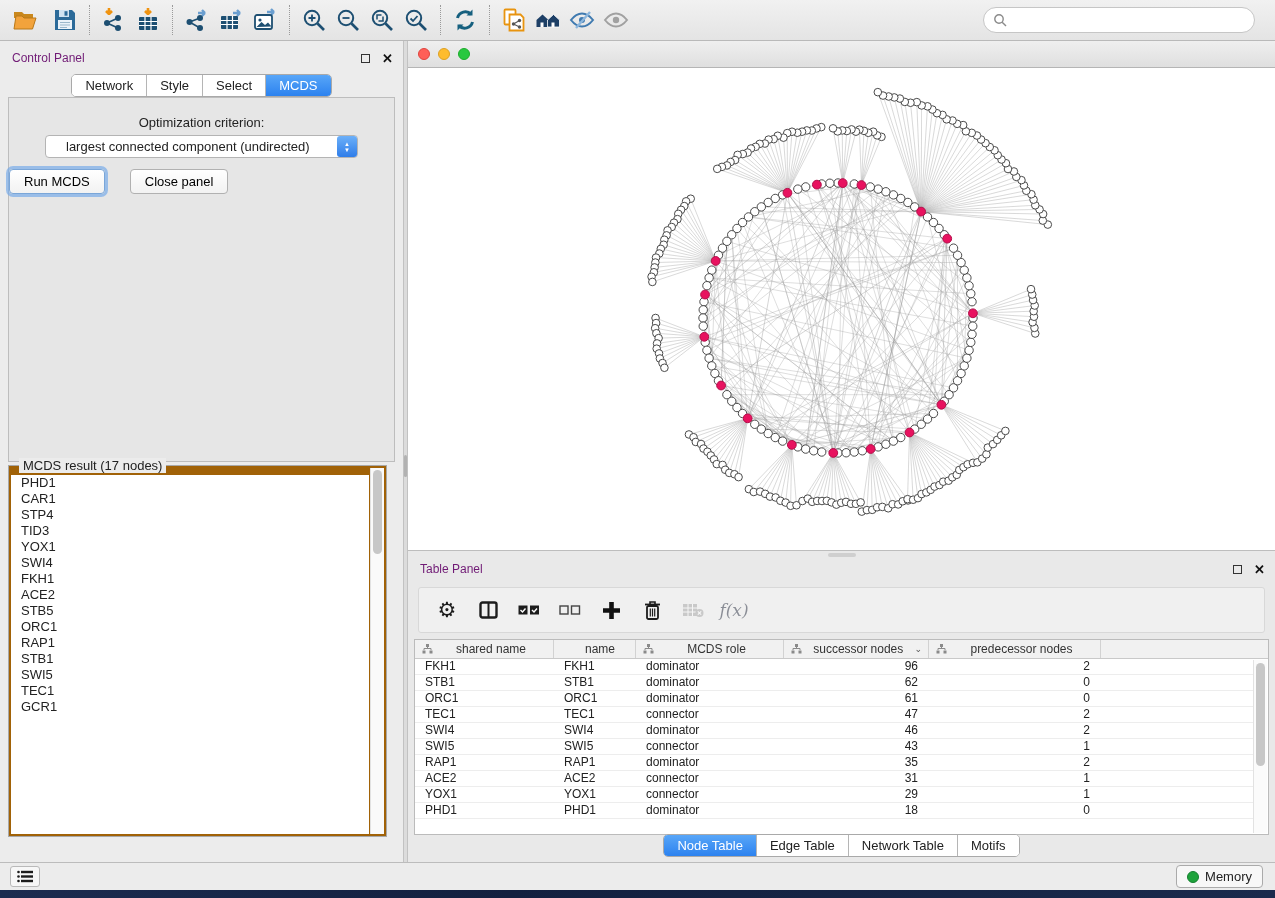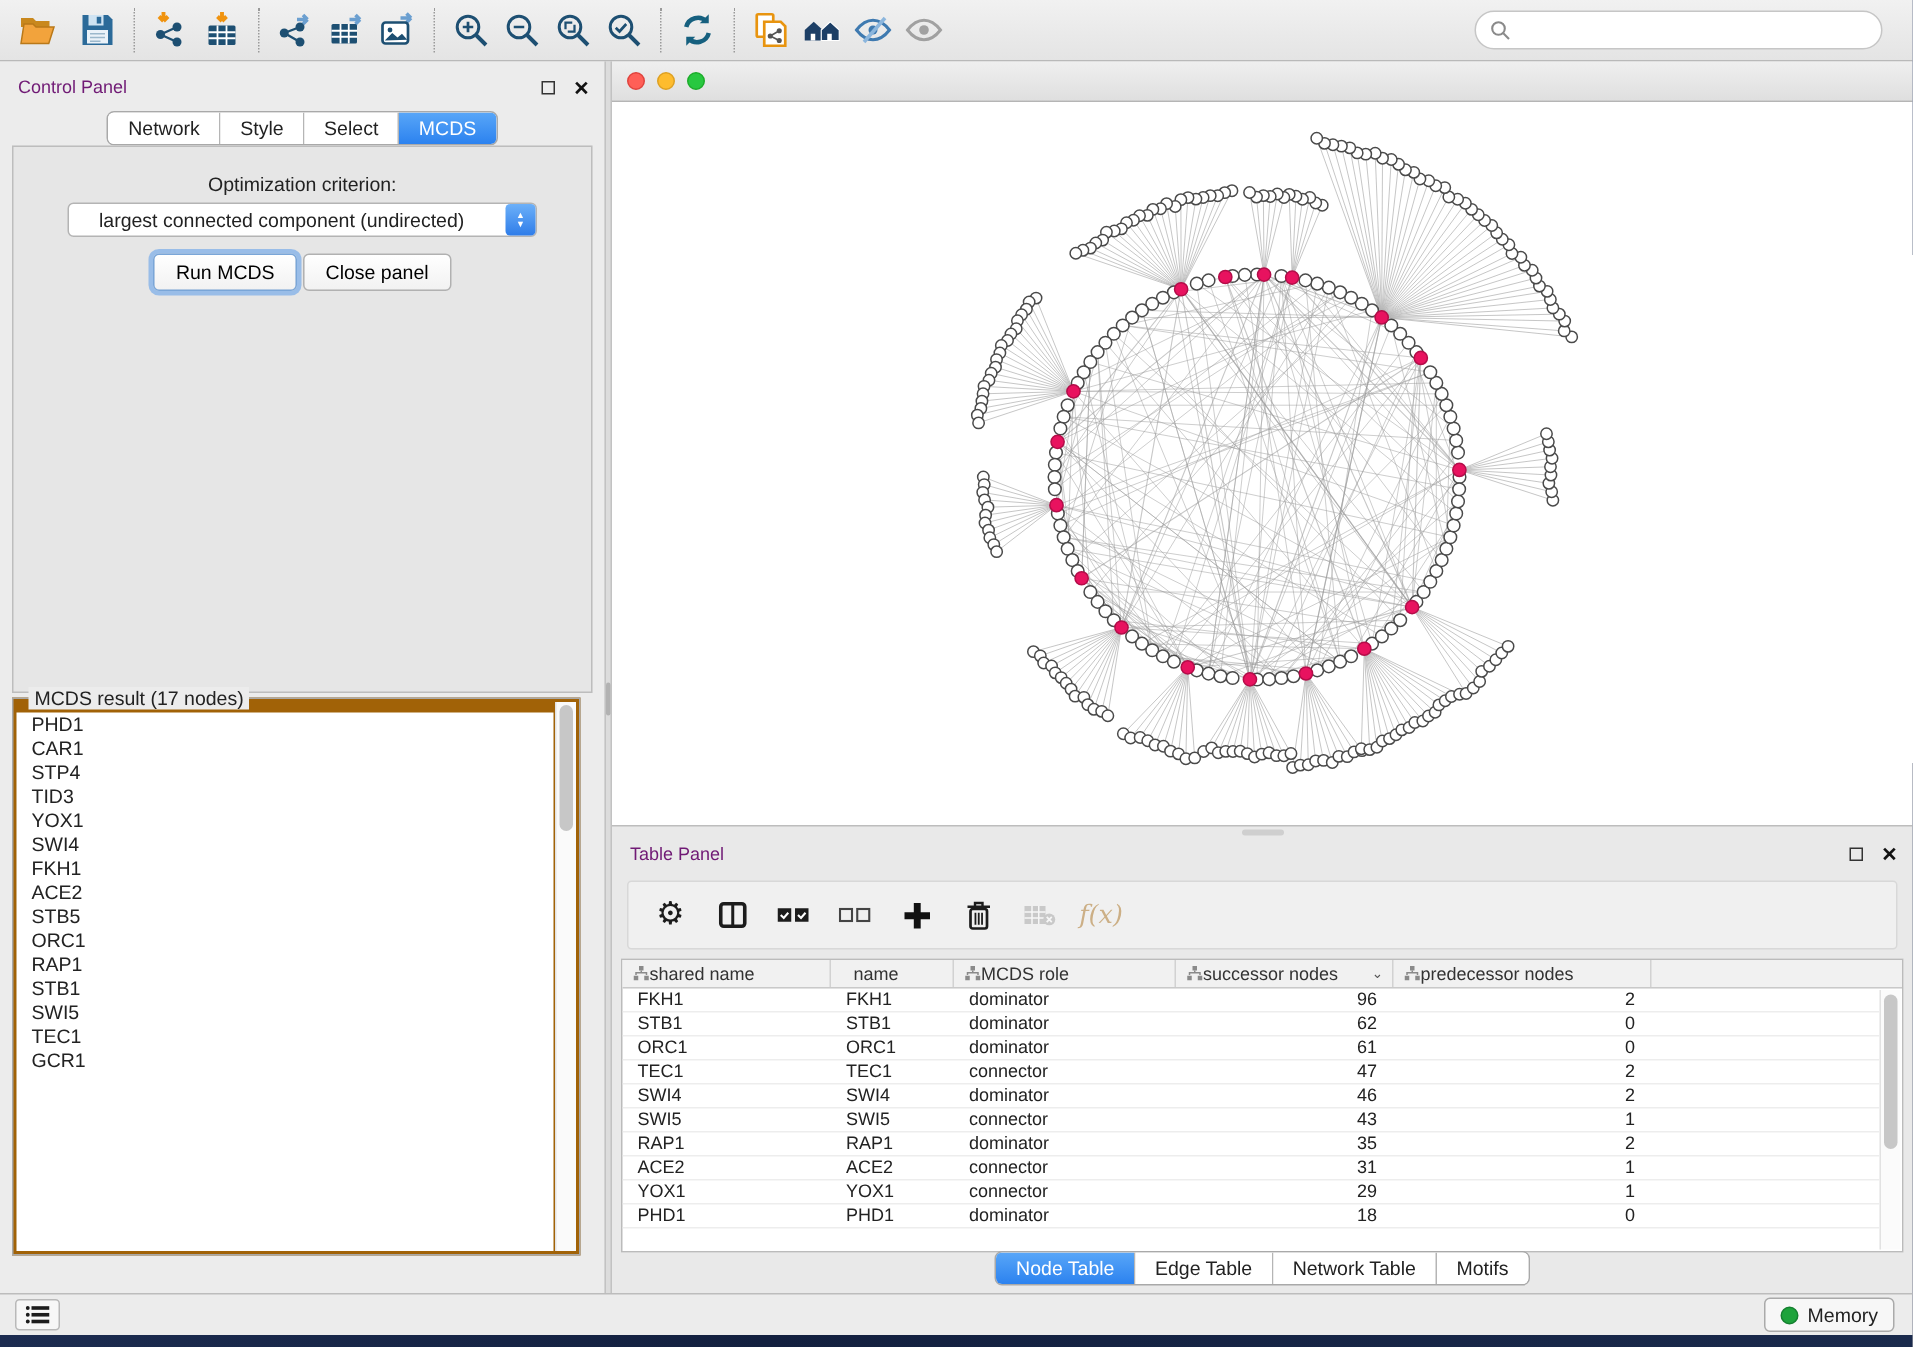--- a/index.html
+++ b/index.html
@@ -39,21 +39,21 @@
   .cp-content { position:absolute; left:8px; top:56px; width:387px; height:365px;
                 background:#e6e6e6; border:1px solid #bdbdbd; }
   .opt-label { position:absolute; top:17px; left:0; right:0; text-align:center; font-size:13px; }
   .dropdown { position:absolute; top:37px; left:36px; width:313px; height:23px; background:#fff;
               border:1px solid #b4b4b4; border-radius:4px; display:flex; align-items:center; cursor:pointer; }
   .dropdown .dd-text { flex:1; padding-left:20px; font-size:13px; white-space:nowrap; overflow:hidden; }
   .dropdown .dd-stepper { width:20px; height:21px; border-radius:3px; margin-right:0;
               background:linear-gradient(180deg,#6cb0f9,#2f7de9); display:flex; flex-direction:column;
               align-items:center; justify-content:center; color:#fff; }
   .dd-stepper span { font-size:6px; line-height:6px; }
-  .btn-row { position:absolute; top:71px; left:0; right:0; display:flex; justify-content:center; gap:4px; }
+  .btn-row { position:absolute; top:71px; left:0; right:0; display:flex; gap:25px; }
   .btn { background:linear-gradient(180deg,#ffffff,#f2f2f2); border:1px solid #b1b1b1; border-radius:4px;
          padding:4px 14px; font-size:13px; cursor:pointer; font-family:"Liberation Sans",sans-serif; }
   .btn.focus-ring { box-shadow:0 0 0 3px rgba(112,168,233,.65); border-color:#7aa6d8; }
   .result-box { position:absolute; left:8px; top:424px; width:379px; height:372px;
                 border:1px solid #a8a8a8; background:#a16207; }
   .result-legend { position:absolute; top:-8px; left:10px; background:#ececec; padding:0 4px; font-size:13px; }
   .result-list { position:absolute; left:2px; top:9px; right:17px; bottom:2px; overflow:hidden;
                  padding-left:10px; background:#fff; }
   .result-list .item { font-size:13px; line-height:16px; cursor:default; }
   .vscroll { position:absolute; top:2px; right:2px; bottom:2px; width:14px; background:#fafafa;
@@ -83,28 +83,28 @@
   .hgrip { position:absolute; top:2px; left:50%; margin-left:-14px; width:28px; height:4px;
            background:#cfcfcf; border-radius:2px; cursor:row-resize; }
   .tp-header { position:absolute; top:8px; left:12px; right:10px; height:20px; display:flex; align-items:center; }
   .tp-header .spacer { flex:1; }
   .tp-toolbar { position:absolute; top:36px; left:10px; right:10px; height:46px; background:#f0f0f0;
                 border:1px solid #d8d8d8; border-radius:3px; display:flex; align-items:center;
                 padding-left:16px; gap:17px; }
   .tpi { width:24px; height:24px; display:flex; align-items:center; justify-content:center; cursor:pointer; }
   .tpi.disabled { opacity:.45; cursor:default; }
   .gear-glyph { font-size:21px; color:#1c1c1c; line-height:22px; }
-  .fx-glyph { font-family:"DejaVu Serif", serif; font-style:italic; font-size:17px; color:#a16207; }
+  .fx-glyph { font-family:"DejaVu Serif", serif; font-style:italic; font-size:17px; color:#0f172a; }
 
   .tbl { position:absolute; left:6px; top:88px; width:855px; height:196px; background:#fff;
          border:1px solid #bbb; }
   .thead { display:flex; height:19px; background:#f1f1f1; border-bottom:1px solid #c9c9c9; }
   .th { display:flex; align-items:center; font-size:12px; color:#333; border-right:1px solid #d2d2d2;
         padding:0 4px; position:relative; cursor:pointer; }
-  .th .lbl { flex:1; text-align:left; white-space:nowrap; }
+  .th .lbl { flex:1; text-align:center; white-space:nowrap; }
   .th .shared-ico { margin-left:3px; }
   .th .sort { font-size:9px; color:#555; margin-right:2px; }
   .c0{width:139px}.c1{width:82px}.c2{width:148px}.c3{width:145px}.c4{width:172px}.cfill{flex:1;border-right:none}
   .tbody { position:absolute; top:19px; left:0; right:15px; bottom:0; overflow:hidden; }
   .tr { display:flex; height:16px; border-bottom:1px solid #ededed; cursor:default; }
   .td { font-size:12px; line-height:15px; white-space:nowrap; overflow:hidden; }
   .td.txt { padding-left:10px; }
   .td.num { text-align:right; padding-right:11px; }
   .tbl .vscroll { top:20px; right:1px; bottom:1px; background:#fbfbfb; }
 

